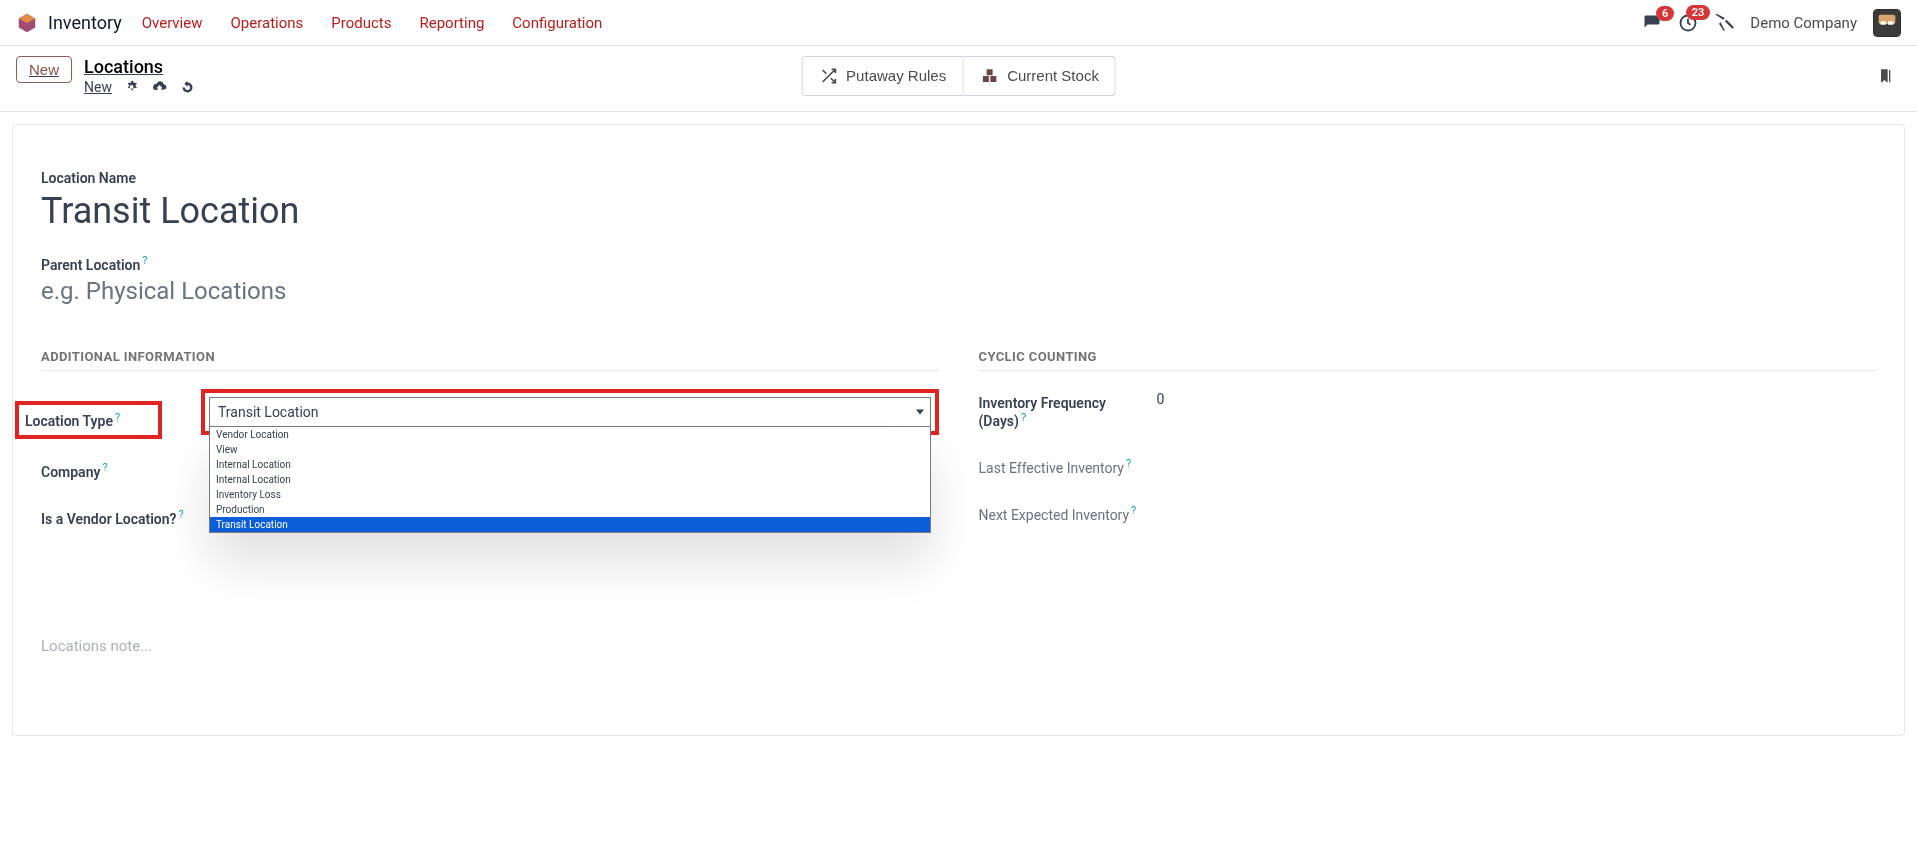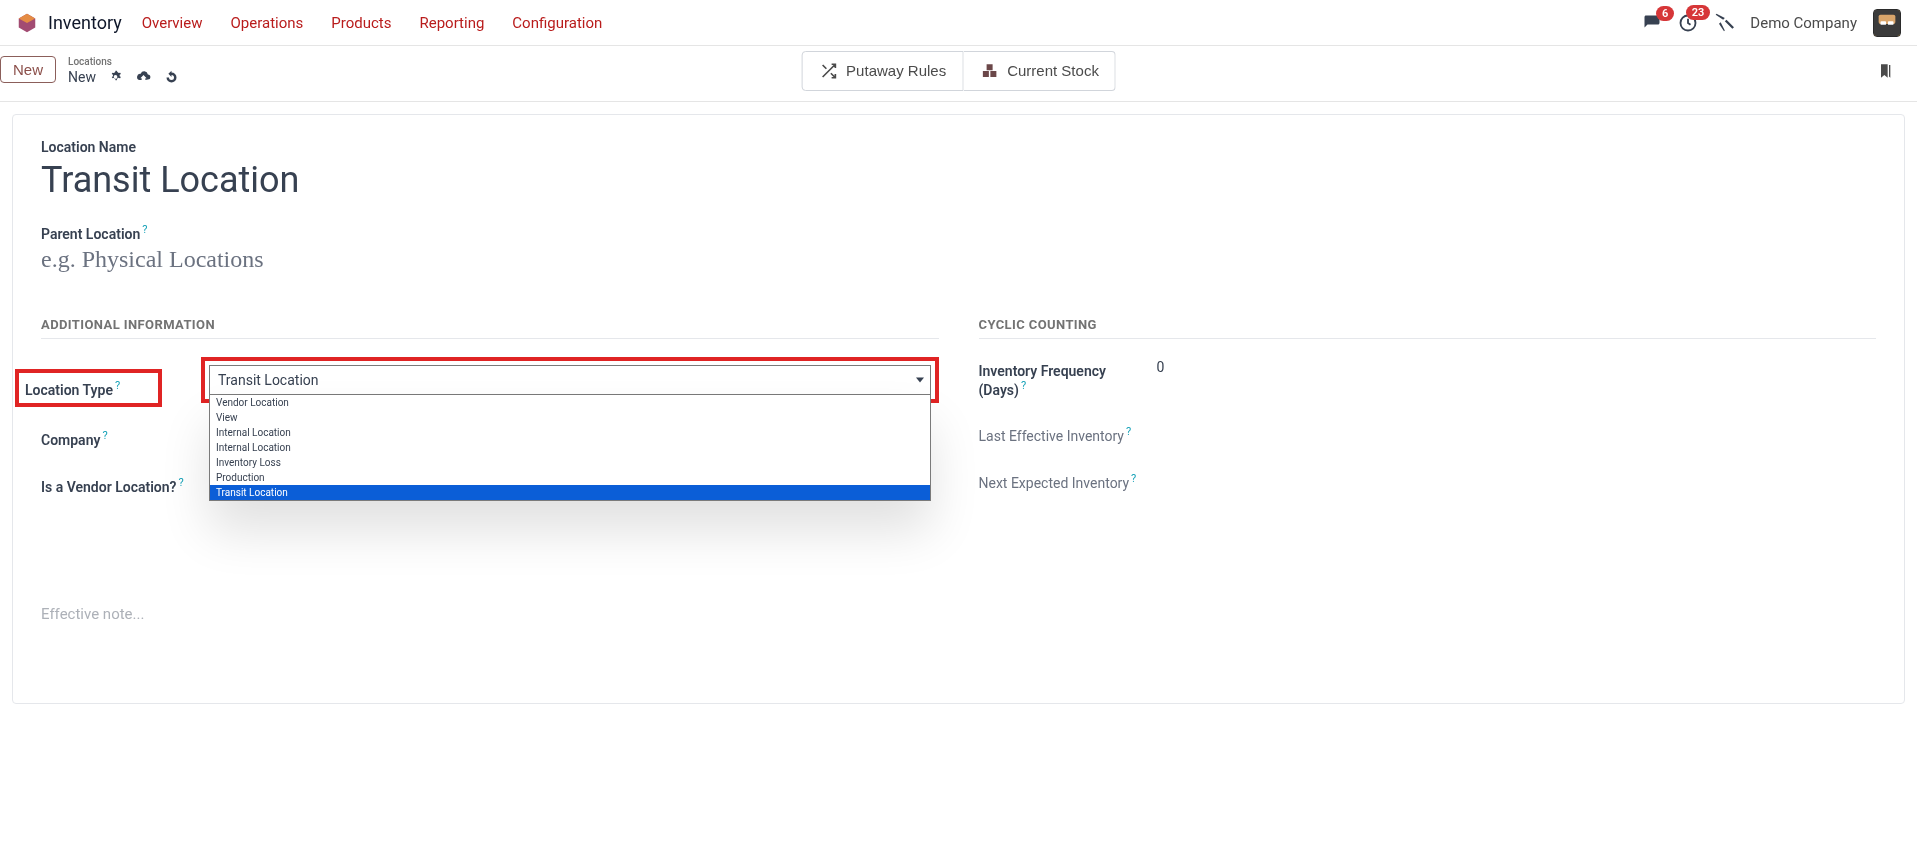--- a/index.html
+++ b/index.html
@@ -31,37 +31,38 @@
     background: #d63638; color: #fff;
     border-radius: 10px; font-size: 11px;
     padding: 1px 6px; font-weight: 600;
   }
   .company-name { font-size: 15px; color: #4b4b4b; }
   .avatar { width: 28px; height: 28px; border-radius: 4px; background: linear-gradient(135deg,#6d4c41,#ffb300); border:1px solid #2b2b2b; display:flex;align-items:center;justify-content:center;font-size:14px; }
   
   .control-panel {
     display: flex;
     align-items: center;
-    padding: 10px 16px 16px 0;
+    padding: 10px 16px 16px 16px;
     border-bottom: 1px solid #e5e5e5;
     position: relative;
+    text-decoration: underline;
   }
   .cp-left { display: flex; align-items: flex-start; }
   .new-btn {
     border: 1px solid #8b5e5a;
     color: #8b4f4a;
     background: #fff;
     padding: 4px 12px;
     border-radius: 4px;
     font-size: 15px;
     margin-right: 12px;
     cursor: pointer;
   }
   .breadcrumb-col { display: flex; flex-direction: column; }
-  .breadcrumb-link { color: #737373; font-size: 10px; font-weight: 500; cursor: pointer; }
+  .breadcrumb-link { color: #000000; font-size: 18px; font-weight: 500; cursor: pointer; }
   .breadcrumb-row { display: flex; align-items: center; gap: 12px; margin-top: 2px; }
   .breadcrumb-current { color: #374151; font-size: 14px; }
   .cp-icon { color: #374151; cursor: pointer; }
   .cp-center { position: absolute; left: 50%; transform: translateX(-50%); display: flex; }
   .stat-btn {
     display: flex; align-items: center; gap: 8px;
     border: 1px solid #d1d5db; background: #fff;
     padding: 10px 16px; font-size: 15px; color: #4b4b4b;
     cursor: pointer;
   }
@@ -69,27 +70,27 @@
   .stat-btn:last-child { border-radius: 0 4px 4px 0; border-left: none; }
   .bookmark { position: absolute; right: 24px; color: #4b4b4b; cursor: pointer; }
   
   .form-sheet {
     margin: 12px 12px 0 12px;
     border: 1px solid #e5e7eb;
     border-radius: 4px;
     padding: 24px 28px 80px 28px;
     min-height: 540px;
   }
-  .field-label { font-size: 14px; font-weight: 600; color: #374151; }
+  .field-label { font-size: 14px; font-weight: 600; color: #374151; margin-top: 21px; }
   .help-q { color: #17a2b8; font-size: 11px; vertical-align: super; margin-left: 2px; cursor: pointer; }
   .name-value {
     font-size: 36px; color: #374151; margin-top: 4px; font-weight: 400;
   }
   .parent-block { margin-top: 22px; }
-  .placeholder-text { font-size: 24px; color: #6b7280; margin-top: 4px; font-family: Liberation Serif, serif; }
+  .placeholder-text { font-size: 24px; color: #6b7280; margin-top: 4px; }
   .two-col { display: flex; margin-top: 44px; gap: 40px; }
   .col { flex: 1; }
   .section-title {
     font-size: 13px; font-weight: 700; letter-spacing: 0.4px; color: #737373;
     border-bottom: 1px solid #e5e7eb; padding-bottom: 6px; margin-bottom: 18px;
   }
   .field-row { display: flex; align-items: flex-start; margin-bottom: 22px; }
   .field-row .label-cell { width: 178px; padding-top: 6px; }
   .field-row .input-cell { flex: 1; }
   .select-box {
@@ -269,21 +270,21 @@
         <div class="input-cell"></div>
       </div>
 
       <div class="field-row">
         <div class="label-cell">
           <span class="field-label">Is a Vendor Location?</span><span class="help-q">?</span>
         </div>
         <div class="input-cell"></div>
       </div>
 
-      <div class="external-note">Effective note...</div>
+      <div class="external-note">Locations note...</div>
     </div>
 
     <div class="col">
       <div class="section-title">CYCLIC COUNTING</div>
 
       <div class="field-row">
         <div class="label-cell" style="width:178px;">
           <span class="field-label">Inventory Frequency (Days)</span><span class="help-q">?</span>
         </div>
         <div class="input-cell right-value">0</div>

